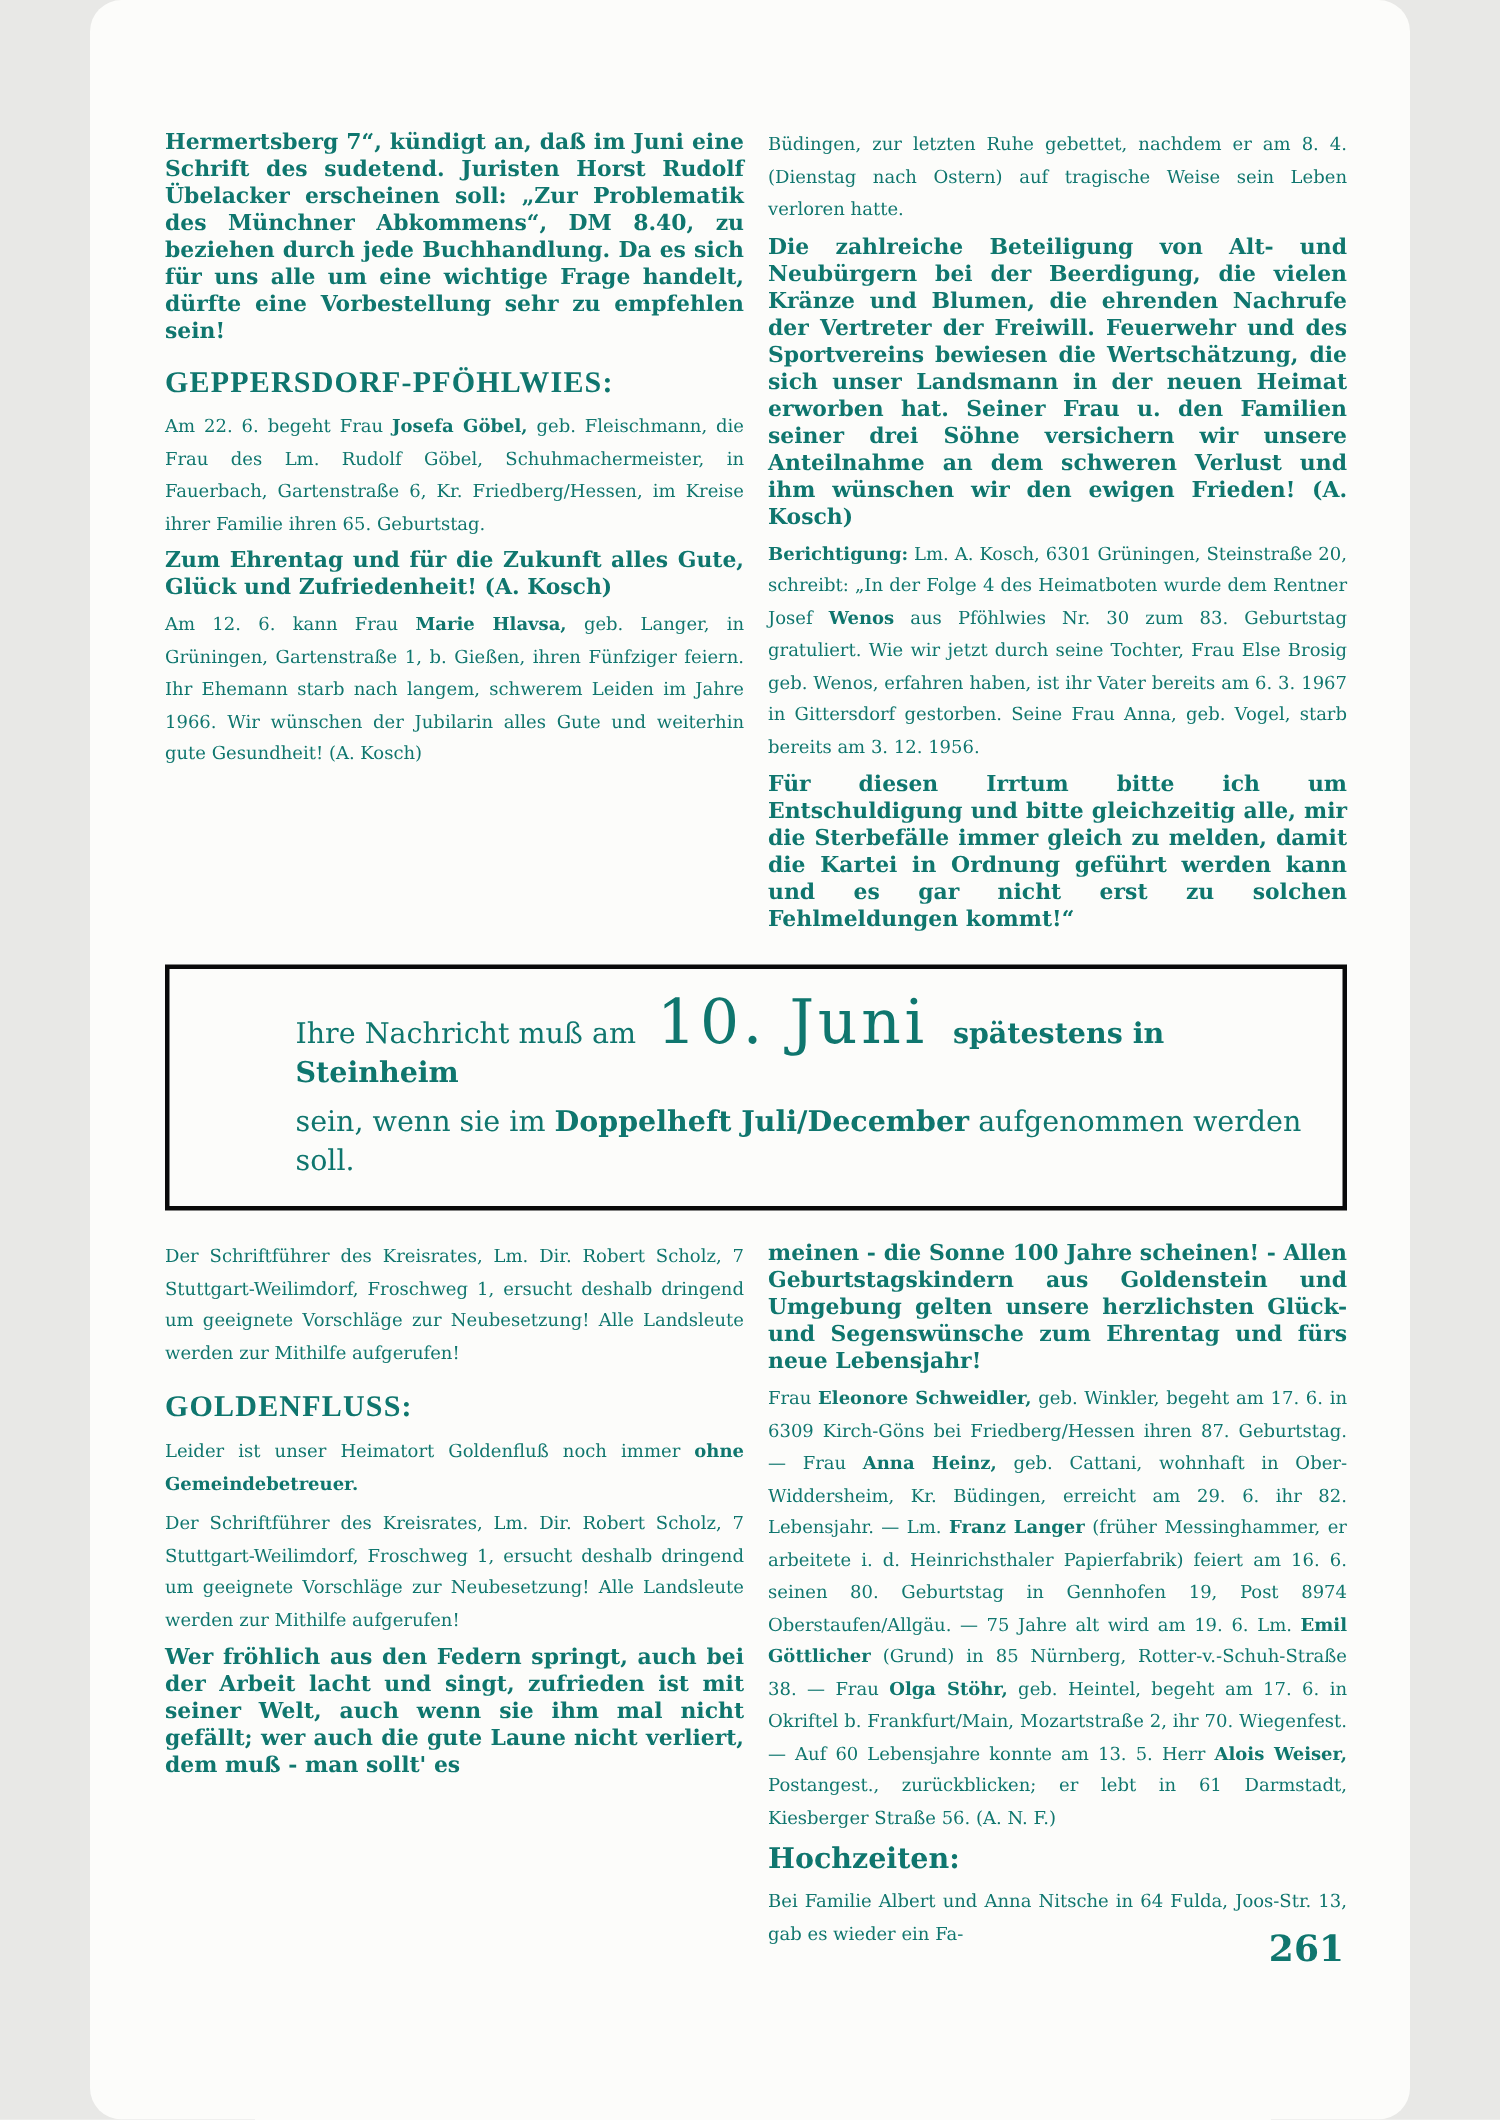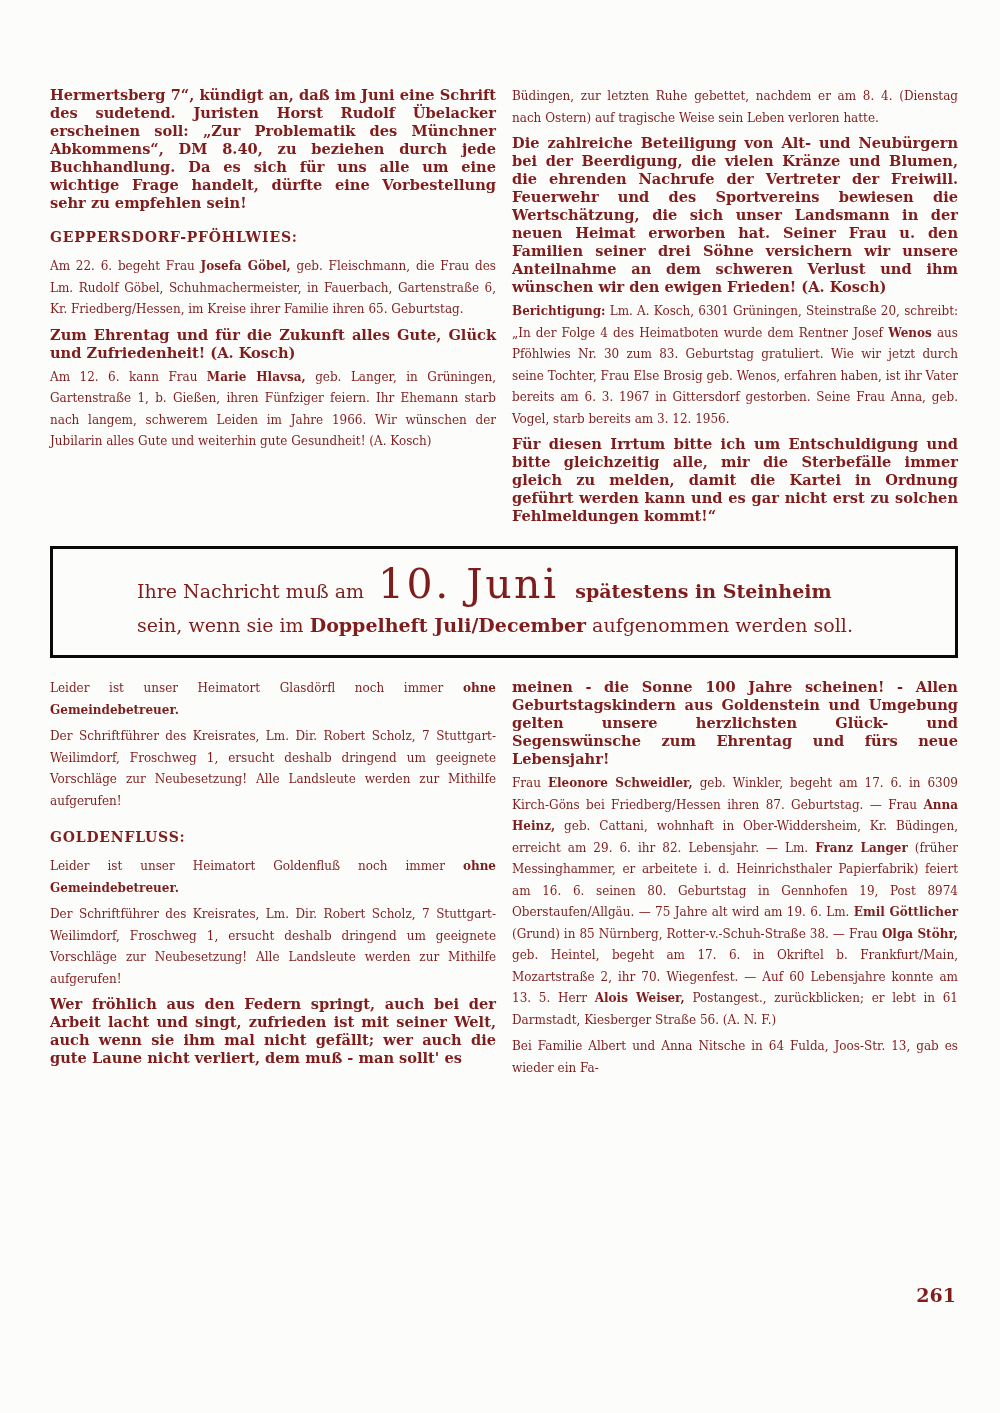--- a/index.html
+++ b/index.html
@@ -1,61 +1,62 @@
 <!DOCTYPE html>
 <html lang="de"><head>
 <meta charset="utf-8">
 <style>
   html,body { margin:0; padding:0; background:#e8e8e6; }
   .page {
     position:relative;
-    width:1000px; height:1413px;
+    width:880px; height:1413px;
     margin:0 auto;
     background:#fcfcfa;
-    color:#7f1d1d;
+    color:#0f766e;
     font-family:"DejaVu Serif","Liberation Serif",serif;
     box-sizing:border-box;
     padding:86px 42px 0 50px;
     overflow:hidden;
+    border-radius:21px;
   }
   .columns { display:flex; gap:16px; }
   .col { flex:1 1 0; min-width:0; }
   .bp {
     font-size:12px; line-height:21.5px;
     text-align:justify; margin:0 0 5px 0;
   }
   .sp {
     font-size:14.6px; line-height:18px;
     text-align:justify; margin:0 0 5px 0;
     font-weight:bold;
   }
   .h {
-    font-size:14px; line-height:24px; font-weight:bold;
-    letter-spacing:0.8px; margin:13px 0 7px 0;
+    font-size:20px; line-height:24px; font-weight:bold;
+    letter-spacing:0.8px; margin:13px 0 7px 0;font-family:Liberation Serif, serif;
   }
   .sh {
     font-size:19px; line-height:22px; font-weight:bold;
     margin:4px 0 7px 0;
   }
   .col > :first-child { margin-top:0; }
   .b { font-weight:bold; }
   .notice-box {
     border:3px solid #0a0a0a;
     margin:16px 0 20px 0;
     padding:15px 24px 17px 84px;
   }
   .notice-line { font-size:19px; line-height:26px; text-align:left; }
   .notice-line + .notice-line { margin-top:7px; }
   .big {
     font-size:41px; font-weight:normal; letter-spacing:2.5px;
     line-height:1; margin:0 10px 0 8px;
   }
   .page-number {
     position:absolute; top:1284px; right:44px;
-    font-size:19px; font-weight:bold;
+    font-size:24px; font-weight:bold;
   }
 </style>
 </head>
 <body>
 
 <div class="page">
 
   <div class="columns">
     <div class="col">
       <p class="sp">Hermertsberg 7“, kündigt an, daß im Juni eine Schrift des sudetend. Juristen Horst Rudolf Übelacker erscheinen soll: „Zur Problematik des Münchner Abkommens“, DM 8.40, zu beziehen durch jede Buchhandlung. Da es sich für uns alle um eine wichtige Frage handelt, dürfte eine Vorbestellung sehr zu empfehlen sein!</p>
@@ -72,28 +73,28 @@
     </div>
   </div>
 
   <div class="notice-box">
     <div class="notice-line"><span>Ihre Nachricht muß am </span><span class="b big">10. Juni</span><span class="b"> spätestens in Steinheim</span></div>
     <div class="notice-line"><span>sein, wenn sie im </span><span class="b">Doppelheft Juli/December</span><span> aufgenommen werden soll.</span></div>
   </div>
 
   <div class="columns">
     <div class="col">
-      <p class="bp"><span>Leider ist unser Heimatort Glasdörfl noch immer </span><span class="b">ohne Gemeindebetreuer.</span></p>
       <p class="bp">Der Schriftführer des Kreisrates, Lm. Dir. Robert Scholz, 7 Stuttgart-Weilimdorf, Froschweg 1, ersucht deshalb dringend um geeignete Vorschläge zur Neubesetzung! Alle Landsleute werden zur Mithilfe aufgerufen!</p>
       <p class="h">GOLDENFLUSS:</p>
       <p class="bp"><span>Leider ist unser Heimatort Goldenfluß noch immer </span><span class="b">ohne Gemeindebetreuer.</span></p>
       <p class="bp">Der Schriftführer des Kreisrates, Lm. Dir. Robert Scholz, 7 Stuttgart-Weilimdorf, Froschweg 1, ersucht deshalb dringend um geeignete Vorschläge zur Neubesetzung! Alle Landsleute werden zur Mithilfe aufgerufen!</p>
       <p class="sp">Wer fröhlich aus den Federn springt, auch bei der Arbeit lacht und singt, zufrieden ist mit seiner Welt, auch wenn sie ihm mal nicht gefällt; wer auch die gute Laune nicht verliert, dem muß - man sollt' es</p>
     </div>
     <div class="col">
       <p class="sp">meinen - die Sonne 100 Jahre scheinen! - Allen Geburtstagskindern aus Goldenstein und Umgebung gelten unsere herzlichsten Glück- und Segenswünsche zum Ehrentag und fürs neue Lebensjahr!</p>
       <p class="bp"><span>Frau </span><span class="b">Eleonore Schweidler,</span><span> geb. Winkler, begeht am 17. 6. in 6309 Kirch-Göns bei Friedberg/Hessen ihren 87. Geburtstag. — Frau </span><span class="b">Anna Heinz,</span><span> geb. Cattani, wohnhaft in Ober-Widdersheim, Kr. Büdingen, erreicht am 29. 6. ihr 82. Lebensjahr. — Lm. </span><span class="b">Franz Langer</span><span> (früher Messinghammer, er arbeitete i. d. Heinrichsthaler Papierfabrik) feiert am 16. 6. seinen 80. Geburtstag in Gennhofen 19, Post 8974 Oberstaufen/Allgäu. — 75 Jahre alt wird am 19. 6. Lm. </span><span class="b">Emil Göttlicher</span><span> (Grund) in 85 Nürnberg, Rotter-v.-Schuh-Straße 38. — Frau </span><span class="b">Olga Stöhr,</span><span> geb. Heintel, begeht am 17. 6. in Okriftel b. Frankfurt/Main, Mozartstraße 2, ihr 70. Wiegenfest. — Auf 60 Lebensjahre konnte am 13. 5. Herr </span><span class="b">Alois Weiser,</span><span> Postangest., zurückblicken; er lebt in 61 Darmstadt, Kiesberger Straße 56. (A. N. F.)</span></p>
+      <p class="sh">Hochzeiten:</p>
       <p class="bp">Bei Familie Albert und Anna Nitsche in 64 Fulda, Joos-Str. 13, gab es wieder ein Fa-</p>
     </div>
   </div>
 
   <div class="page-number">261</div>
 </div>
 
 </body></html>

